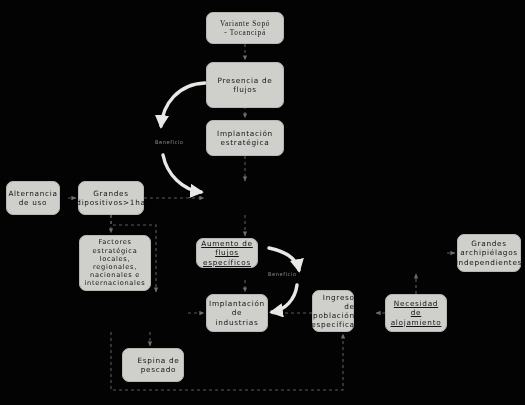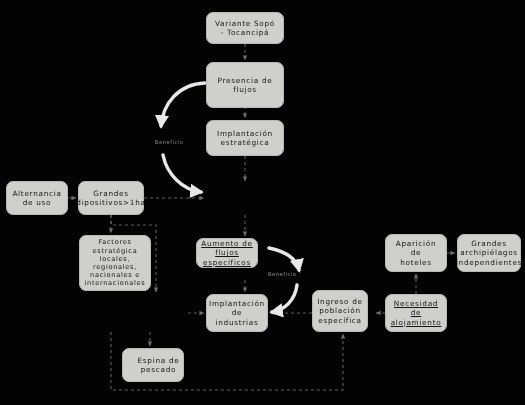--- a/index.html
+++ b/index.html
@@ -88,31 +88,31 @@
     </g>
 
     <g stroke="#e8e8e6" stroke-width="3.4" fill="none" stroke-linecap="round" marker-end="url(#arrow-solid)">
       <path d="M205,83 C178,84 163,104 161,126"></path>
       <path d="M163,155 C167,175 183,190 201,192"></path>
       <path d="M269,248 C288,252 297,260 299,270"></path>
       <path d="M297,285 C295,300 285,310 272,312"></path>
     </g>
   </svg>
 
-  <div class="node" style="left:206px; top:12px; width:78px; height:32px;">Variante Sopó
+  <div class="node" style="left:206px; top:12px; width:78px; height:32px;font-family:Liberation Serif, serif;">Variante Sopó
 - Tocancipá</div>
 
   <div class="node" style="left:206px; top:62px; width:78px; height:46px;">Presencia de
 flujos</div>
 
   <div class="node" style="left:206px; top:120px; width:78px; height:36px;">Implantación
 estratégica</div>
 
 
-  <div class="node" style="left:6px; top:181px; width:62px; height:34px;">Alternancia
+  <div class="node" style="left:6px; top:181px; width:54px; height:34px;">Alternancia
 de uso</div>
 
   <div class="node" style="left:78px; top:181px; width:66px; height:34px;">Grandes
 dipositivos&gt;1ha</div>
 
   <div class="node" style="left:79px; top:235px; width:72px; height:56px; font-size:6.6px;">Factores
 estratégica
 locales,
 regionales,
 nacionales e
@@ -122,29 +122,27 @@
 flujos
 específicos</div>
 
 
   <div class="node" style="left:206px; top:294px; width:62px; height:38px;">Implantación
 de industrias</div>
 
   <div class="node" style="left:122px; top:348px; width:62px; height:34px;padding-left:14px;">Espina de
 pescado</div>
 
-  <div class="node" style="left:312px; top:290px; width:56px; height:42px;">Ingreso de
+  <div class="node" style="left:312px; top:290px; width:42px; height:42px;text-align:right;">Ingreso de
 población
 específica</div>
 
   <div class="node" style="left:385px; top:294px; width:62px; height:38px;text-decoration:underline;">Necesidad de
 alojamiento</div>
 
-  <div class="node" style="left:385px; top:234px; width:62px; height:38px;">Aparición de
-hoteles</div>
 
   <div class="node" style="left:457px; top:234px; width:64px; height:38px;">Grandes
 archipiélagos
 independientes</div>
 
   <div class="edge-label" style="left:155px; top:139px;">Beneficio</div>
 
   <div class="edge-label" style="left:268px; top:271px;">Beneficio</div>
 
 </div>

